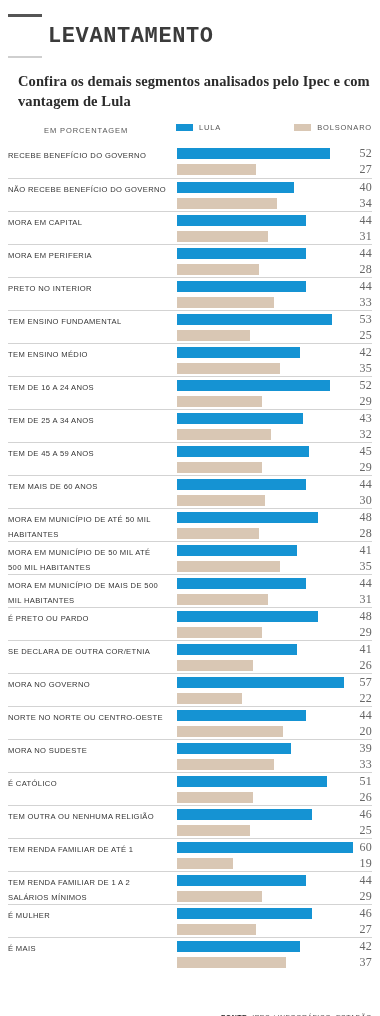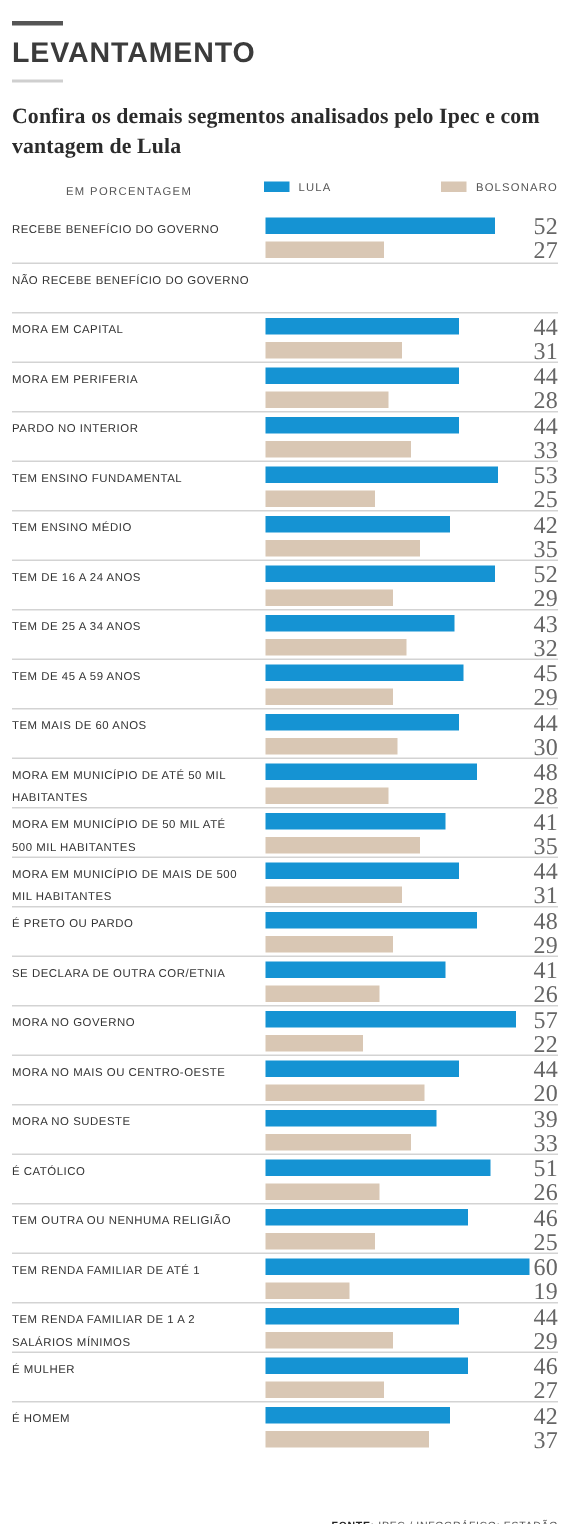--- a/index.html
+++ b/index.html
@@ -25,42 +25,44 @@
   }
 
   
   .kicker-rule-top {
     width: 34px;
     height: 3px;
     background: #555555;
     margin: 14px 0 9px 0;
   }
   .kicker {
-    font-family: Liberation Sans, sans-serif;
+    font-family: Liberation Mono, monospace;
     font-weight: bold;
-    font-size: 19px;
+    font-size: 22px;
     letter-spacing: 0.6px;
     color: #3b3b3b;
     line-height: 1;
+    margin-left: 40px;
   }
   .kicker-rule-bottom {
     width: 34px;
     height: 2px;
     background: #cfcfcf;
     margin: 8px 0 0 0;
   }
 
   .subtitle {
     font-family: "Liberation Serif", "DejaVu Serif", serif;
     font-size: 14.5px;
     font-weight: bold;
     line-height: 1.35;
     color: #2b2b2b;
     margin-top: 14px;
     letter-spacing: 0.1px;
+    margin-left: 10px;
   }
 
   .unit-legend-row {
     position: relative;
     margin-top: 12px;
     height: 16px;
   }
   .unit-label {
     font-size: 7.5px;
     letter-spacing: 0.9px;
@@ -138,21 +140,21 @@
     top: 0;
     height: 11px;
   }
   .bar-value {
     position: absolute;
     right: 0;
     top: -2px;
     width: 26px;
     text-align: right;
     font-family: "Liberation Serif", "DejaVu Serif", serif;
-    font-size: 16px;
+    font-size: 12px;
     color: #666666;
     letter-spacing: 0.2px;
   }
 
   
   .footer {
     position: absolute;
     right: 8px;
     bottom: 9px;
     font-size: 7px;
@@ -196,20 +198,30 @@
             <div class="bar-value">52</div>
           </div>
           <div class="bar-track">
             <div class="bar" style="background: rgb(217, 199, 180); width: 79.2px;"></div>
             <div class="bar-value">27</div>
           </div>
         </div>
       </div>
       <div class="row">
         <div class="row-label"><span>NÃO RECEBE BENEFÍCIO DO GOVERNO</span></div>
+        <div class="bars">
+          <div class="bar-track">
+            <div class="bar" style="background: rgb(21, 147, 211); width: 117.333px;"></div>
+            <div class="bar-value">40</div>
+          </div>
+          <div class="bar-track">
+            <div class="bar" style="background: rgb(217, 199, 180); width: 99.7333px;"></div>
+            <div class="bar-value">34</div>
+          </div>
+        </div>
       </div>
       <div class="row">
         <div class="row-label"><span>MORA EM CAPITAL</span></div>
         <div class="bars">
           <div class="bar-track">
             <div class="bar" style="background: rgb(21, 147, 211); width: 129.067px;"></div>
             <div class="bar-value">44</div>
           </div>
           <div class="bar-track">
             <div class="bar" style="background: rgb(217, 199, 180); width: 90.9333px;"></div>
@@ -224,21 +236,21 @@
             <div class="bar" style="background: rgb(21, 147, 211); width: 129.067px;"></div>
             <div class="bar-value">44</div>
           </div>
           <div class="bar-track">
             <div class="bar" style="background: rgb(217, 199, 180); width: 82.1333px;"></div>
             <div class="bar-value">28</div>
           </div>
         </div>
       </div>
       <div class="row">
-        <div class="row-label"><span>PARDO NO INTERIOR</span></div>
+        <div class="row-label"><span>PRETO NO INTERIOR</span></div>
         <div class="bars">
           <div class="bar-track">
             <div class="bar" style="background: rgb(21, 147, 211); width: 129.067px;"></div>
             <div class="bar-value">44</div>
           </div>
           <div class="bar-track">
             <div class="bar" style="background: rgb(217, 199, 180); width: 96.8px;"></div>
             <div class="bar-value">33</div>
           </div>
         </div>
@@ -393,21 +405,21 @@
             <div class="bar" style="background: rgb(21, 147, 211); width: 167.2px;"></div>
             <div class="bar-value">57</div>
           </div>
           <div class="bar-track">
             <div class="bar" style="background: rgb(217, 199, 180); width: 64.5333px;"></div>
             <div class="bar-value">22</div>
           </div>
         </div>
       </div>
       <div class="row">
-        <div class="row-label"><span>MORA NO MAIS OU CENTRO-OESTE</span></div>
+        <div class="row-label"><span>NORTE NO NORTE OU CENTRO-OESTE</span></div>
         <div class="bars">
           <div class="bar-track">
             <div class="bar" style="background: rgb(21, 147, 211); width: 129.067px;"></div>
             <div class="bar-value">44</div>
           </div>
           <div class="bar-track">
             <div class="bar" style="background: rgb(217, 199, 180); width: 105.6px;"></div>
             <div class="bar-value">20</div>
           </div>
         </div>
@@ -484,21 +496,21 @@
             <div class="bar" style="background: rgb(21, 147, 211); width: 134.933px;"></div>
             <div class="bar-value">46</div>
           </div>
           <div class="bar-track">
             <div class="bar" style="background: rgb(217, 199, 180); width: 79.2px;"></div>
             <div class="bar-value">27</div>
           </div>
         </div>
       </div>
       <div class="row">
-        <div class="row-label"><span>É HOMEM</span></div>
+        <div class="row-label"><span>É MAIS</span></div>
         <div class="bars">
           <div class="bar-track">
             <div class="bar" style="background: rgb(21, 147, 211); width: 123.2px;"></div>
             <div class="bar-value">42</div>
           </div>
           <div class="bar-track">
             <div class="bar" style="background: rgb(217, 199, 180); width: 108.533px;"></div>
             <div class="bar-value">37</div>
           </div>
         </div>

